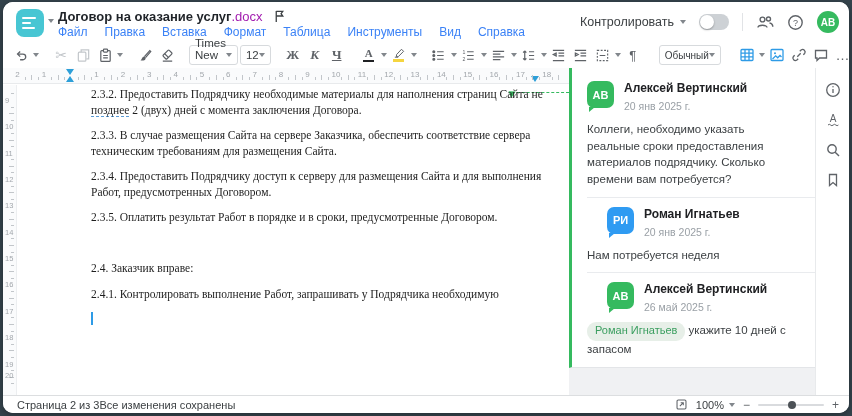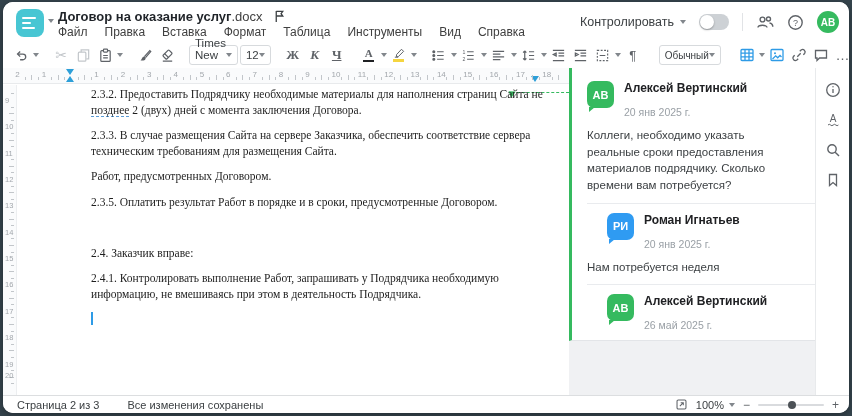--- a/index.html
+++ b/index.html
@@ -9,23 +9,23 @@
 
   
   #topbar { position:absolute; top:0; left:0; right:0; height:40px; background:#fff; }
   #logo { position:absolute; left:13px; top:7px; width:28px; height:28px; background:#47c6d3; border-radius:8px; display:flex; flex-direction:column; justify-content:center; gap:3px; padding-left:6px; cursor:pointer; }
   #logo .ln { height:2px; background:#fff; border-radius:1px; }
   #logo .l1{width:14px} #logo .l2{width:9px} #logo .l3{width:13px}
   #logo-caret { position:absolute; left:45px; top:17px; }
   .caret { display:inline-block; width:0; height:0; border-left:3.5px solid transparent; border-right:3.5px solid transparent; border-top:4px solid #82878c; }
   #title-row { position:absolute; left:55px; top:5px; display:flex; align-items:center; gap:10px; }
   #doc-title { font-size:13px; font-weight:bold; color:#1f2328; }
-  #doc-ext { font-size:13px; color:#404040; font-weight:normal; }
+  #doc-ext { font-size:13px; color:#a21caf; font-weight:normal; }
   #menu { position:absolute; left:55px; top:23px; display:flex; gap:17px; }
-  .menu-item { font-size:12px; color:#404040; cursor:pointer; }
+  .menu-item { font-size:12px; color:#3b82f6; cursor:pointer; }
   #header-right { position:absolute; right:10px; top:0; height:40px; display:flex; align-items:center; gap:13px; }
   #review-btn { display:flex; align-items:center; gap:6px; font-size:12.5px; color:#3c4043; cursor:pointer; }
   #toggle { width:30px; height:16px; background:#cdd1d5; border-radius:8px; position:relative; cursor:pointer; }
   #toggle .knob { position:absolute; left:1px; top:1px; width:14px; height:14px; background:#fff; border-radius:50%; box-shadow:0 1px 2px rgba(0,0,0,.3); }
   .vsep { width:1px; height:18px; background:#e1e3e6; }
   .hdr-ic { color:#5f6368; display:flex; align-items:center; cursor:pointer; }
   #user-avatar { width:22px; height:22px; border-radius:50%; background:#35ba5f; color:#fff; font-size:10px; font-weight:bold; display:flex; align-items:center; justify-content:center; cursor:pointer; }
 
   
   #toolbar { position:absolute; top:40px; left:0; right:0; height:26px; display:flex; align-items:center; padding-left:8px; gap:2px; background:#fff; }
@@ -69,34 +69,34 @@
 
   
   #comments { position:absolute; top:66px; left:566px; width:252px; bottom:18px; background:#f0f1f3; display:flex; flex-direction:column; }
   #thread { background:#fff; border-left:3px solid #35ba5f; padding-top:4px; border-bottom:1px solid #e3e5e8; }
   .comment { padding:9px 14px 9px 15px; }
   .comment.reply .c-head { padding-left:20px; }
   .c-head { display:flex; gap:10px; align-items:flex-start; }
   .avatar { width:27px; height:27px; border-radius:7px; color:#fff; font-size:11px; font-weight:bold; display:flex; align-items:center; justify-content:center; position:relative; flex:none; }
   .avatar::after { content:''; position:absolute; left:2px; bottom:-4px; width:0; height:0; border-top:5px solid var(--avc); border-right:6px solid transparent; }
   .c-name { font-size:12px; font-weight:bold; color:#202124; }
-  .c-date { font-size:10.5px; color:#9aa0a6; margin-top:11px; }
+  .c-date { font-size:10.5px; color:#9aa0a6; margin-top:5px; }
   .c-body { font-size:11.5px; color:#3c4043; line-height:1.45; margin-top:9px; padding-right:14px; }
   .divider { height:1px; background:#e9ebee; margin-left:15px; }
   .chip { display:inline-block; background:#e7efe8; color:#3a9e5f; border-radius:9px; padding:1px 8px 2px; font-size:11px; cursor:pointer; }
   #panel-scroll { position:absolute; right:1px; top:12px; width:5px; height:170px; background:#d5d7da; border-radius:3px; cursor:grab; }
 
   
   #rightbar { position:absolute; top:66px; right:0; width:34px; bottom:18px; background:#fff; border-left:1px solid #e8eaec; display:flex; flex-direction:column; align-items:center; padding-top:14px; gap:14px; }
   .side-ic { color:#5f6368; cursor:pointer; display:flex; }
 
   
   #statusbar { position:absolute; bottom:0; left:0; right:0; height:18px; background:#fff; border-top:1px solid #dcdee0; display:flex; align-items:center; font-size:11px; color:#3c4043; padding:0 10px; }
   #page-info { margin-left:4px; }
-  #saved-info { margin-left:28px; }
+  #saved-info { }
   #zoom-cluster { margin-left:auto; display:flex; align-items:center; gap:8px; }
   #zoom-value { display:flex; align-items:center; gap:5px; cursor:pointer; }
   #zoom-slider { width:66px; height:2px; background:#d9dbde; border-radius:1px; position:relative; cursor:pointer; }
   #zoom-knob { position:absolute; left:30px; top:-3px; width:8px; height:8px; border-radius:50%; background:#4c5156; }
   .zbtn { cursor:pointer; color:#5f6368; font-size:12px; line-height:1; }
   svg { display:block; }
 </style>
 </head>
 <body>
 
@@ -471,34 +471,34 @@
     <div id="page-text">
         <div class="para">
           <div class="line"><span>2.3.2. Предоставить Подрядчику необходимые материалы для наполнения страниц Сайта не</span></div>
           <div class="line"><span class="seg-comment">позднее</span><span> 2 (двух) дней с момента заключения Договора.</span></div>
         </div>
         <div class="para">
           <div class="line"><span>2.3.3. В случае размещения Сайта на сервере Заказчика, обеспечить соответствие сервера</span></div>
           <div class="line"><span>техническим требованиям для размещения Сайта.</span></div>
         </div>
         <div class="para">
+          <div class="line"><span>2.3.4. Предоставить Подрядчику доступ к серверу для размещения Сайта и для выполнения</span></div>
           <div class="line"><span>Работ, предусмотренных Договором.</span></div>
         </div>
         <div class="para">
           <div class="line"><span>2.3.5. Оплатить результат Работ в порядке и в сроки, предусмотренные Договором.</span></div>
         </div>
         <div class="para">
           <div class="line">&nbsp;</div>
         </div>
         <div class="para">
           <div class="line"><span>2.4. Заказчик вправе:</span></div>
         </div>
         <div class="para">
           <div class="line"><span>2.4.1. Контролировать выполнение Работ, запрашивать у Подрядчика необходимую</span></div>
-          <div class="line"><span>информацию, не вмешиваясь при этом в деятельность Подрядчика.</span></div>
         </div>
         <div class="para">
           <div class="line"><span class="cursor"></span>&nbsp;</div>
         </div>
       </div>
   </div>
 
   <div id="comments">
     <div id="thread">
         <div class="comment">
@@ -524,20 +524,21 @@
         </div>
         <div class="divider"></div>
         <div class="comment reply">
           <div class="c-head">
             <div class="avatar" style="background: rgb(53, 186, 95); --avc: #35ba5f;">АВ</div>
             <div>
               <div class="c-name">Алексей Вертинский</div>
               <div class="c-date">26 май 2025 г.</div>
             </div>
           </div>
+          <div class="c-body"><span class="chip">Роман Игнатьев</span> укажите 10 дней с запасом</div>
         </div>
       </div>
     <div id="panel-scroll"></div>
   </div>
 
   <div id="rightbar">
     <span class="side-ic">
       <svg width="16" height="16" viewBox="0 0 16 16" fill="none" stroke="currentColor" stroke-width="1.3">
           <circle cx="8" cy="8" r="6.3"></circle>
           <path d="M8 7 v4"></path>

